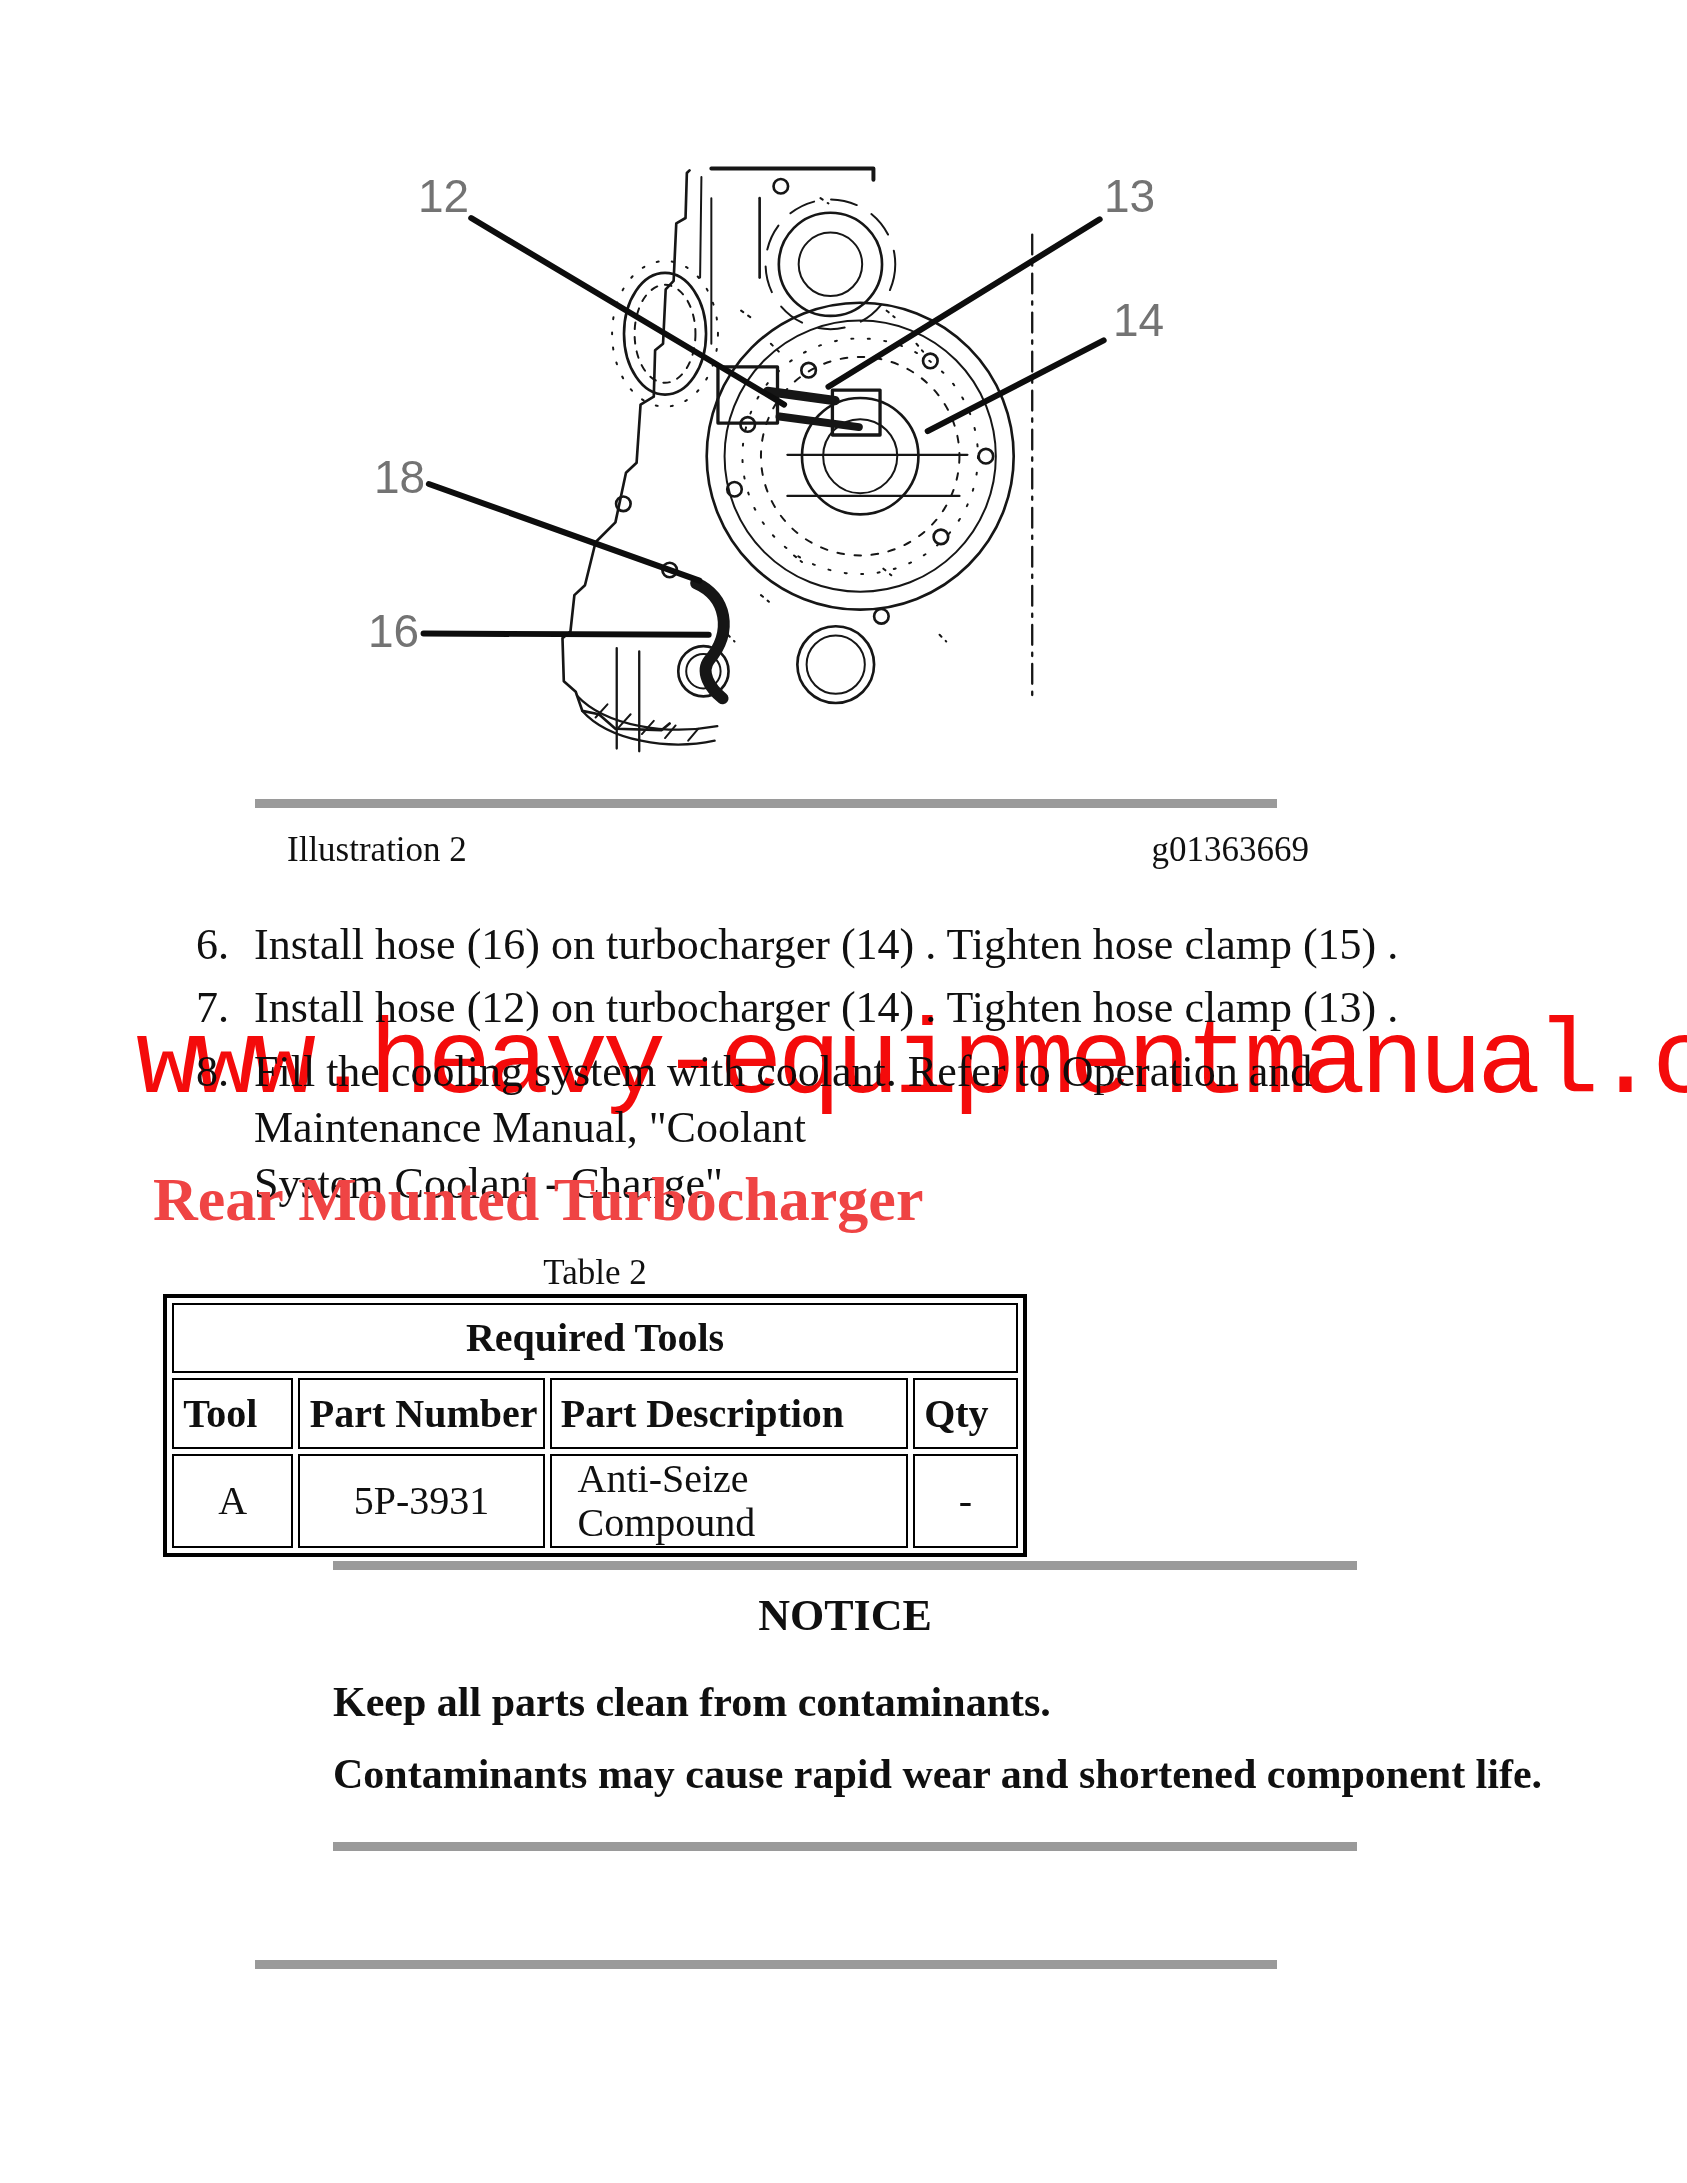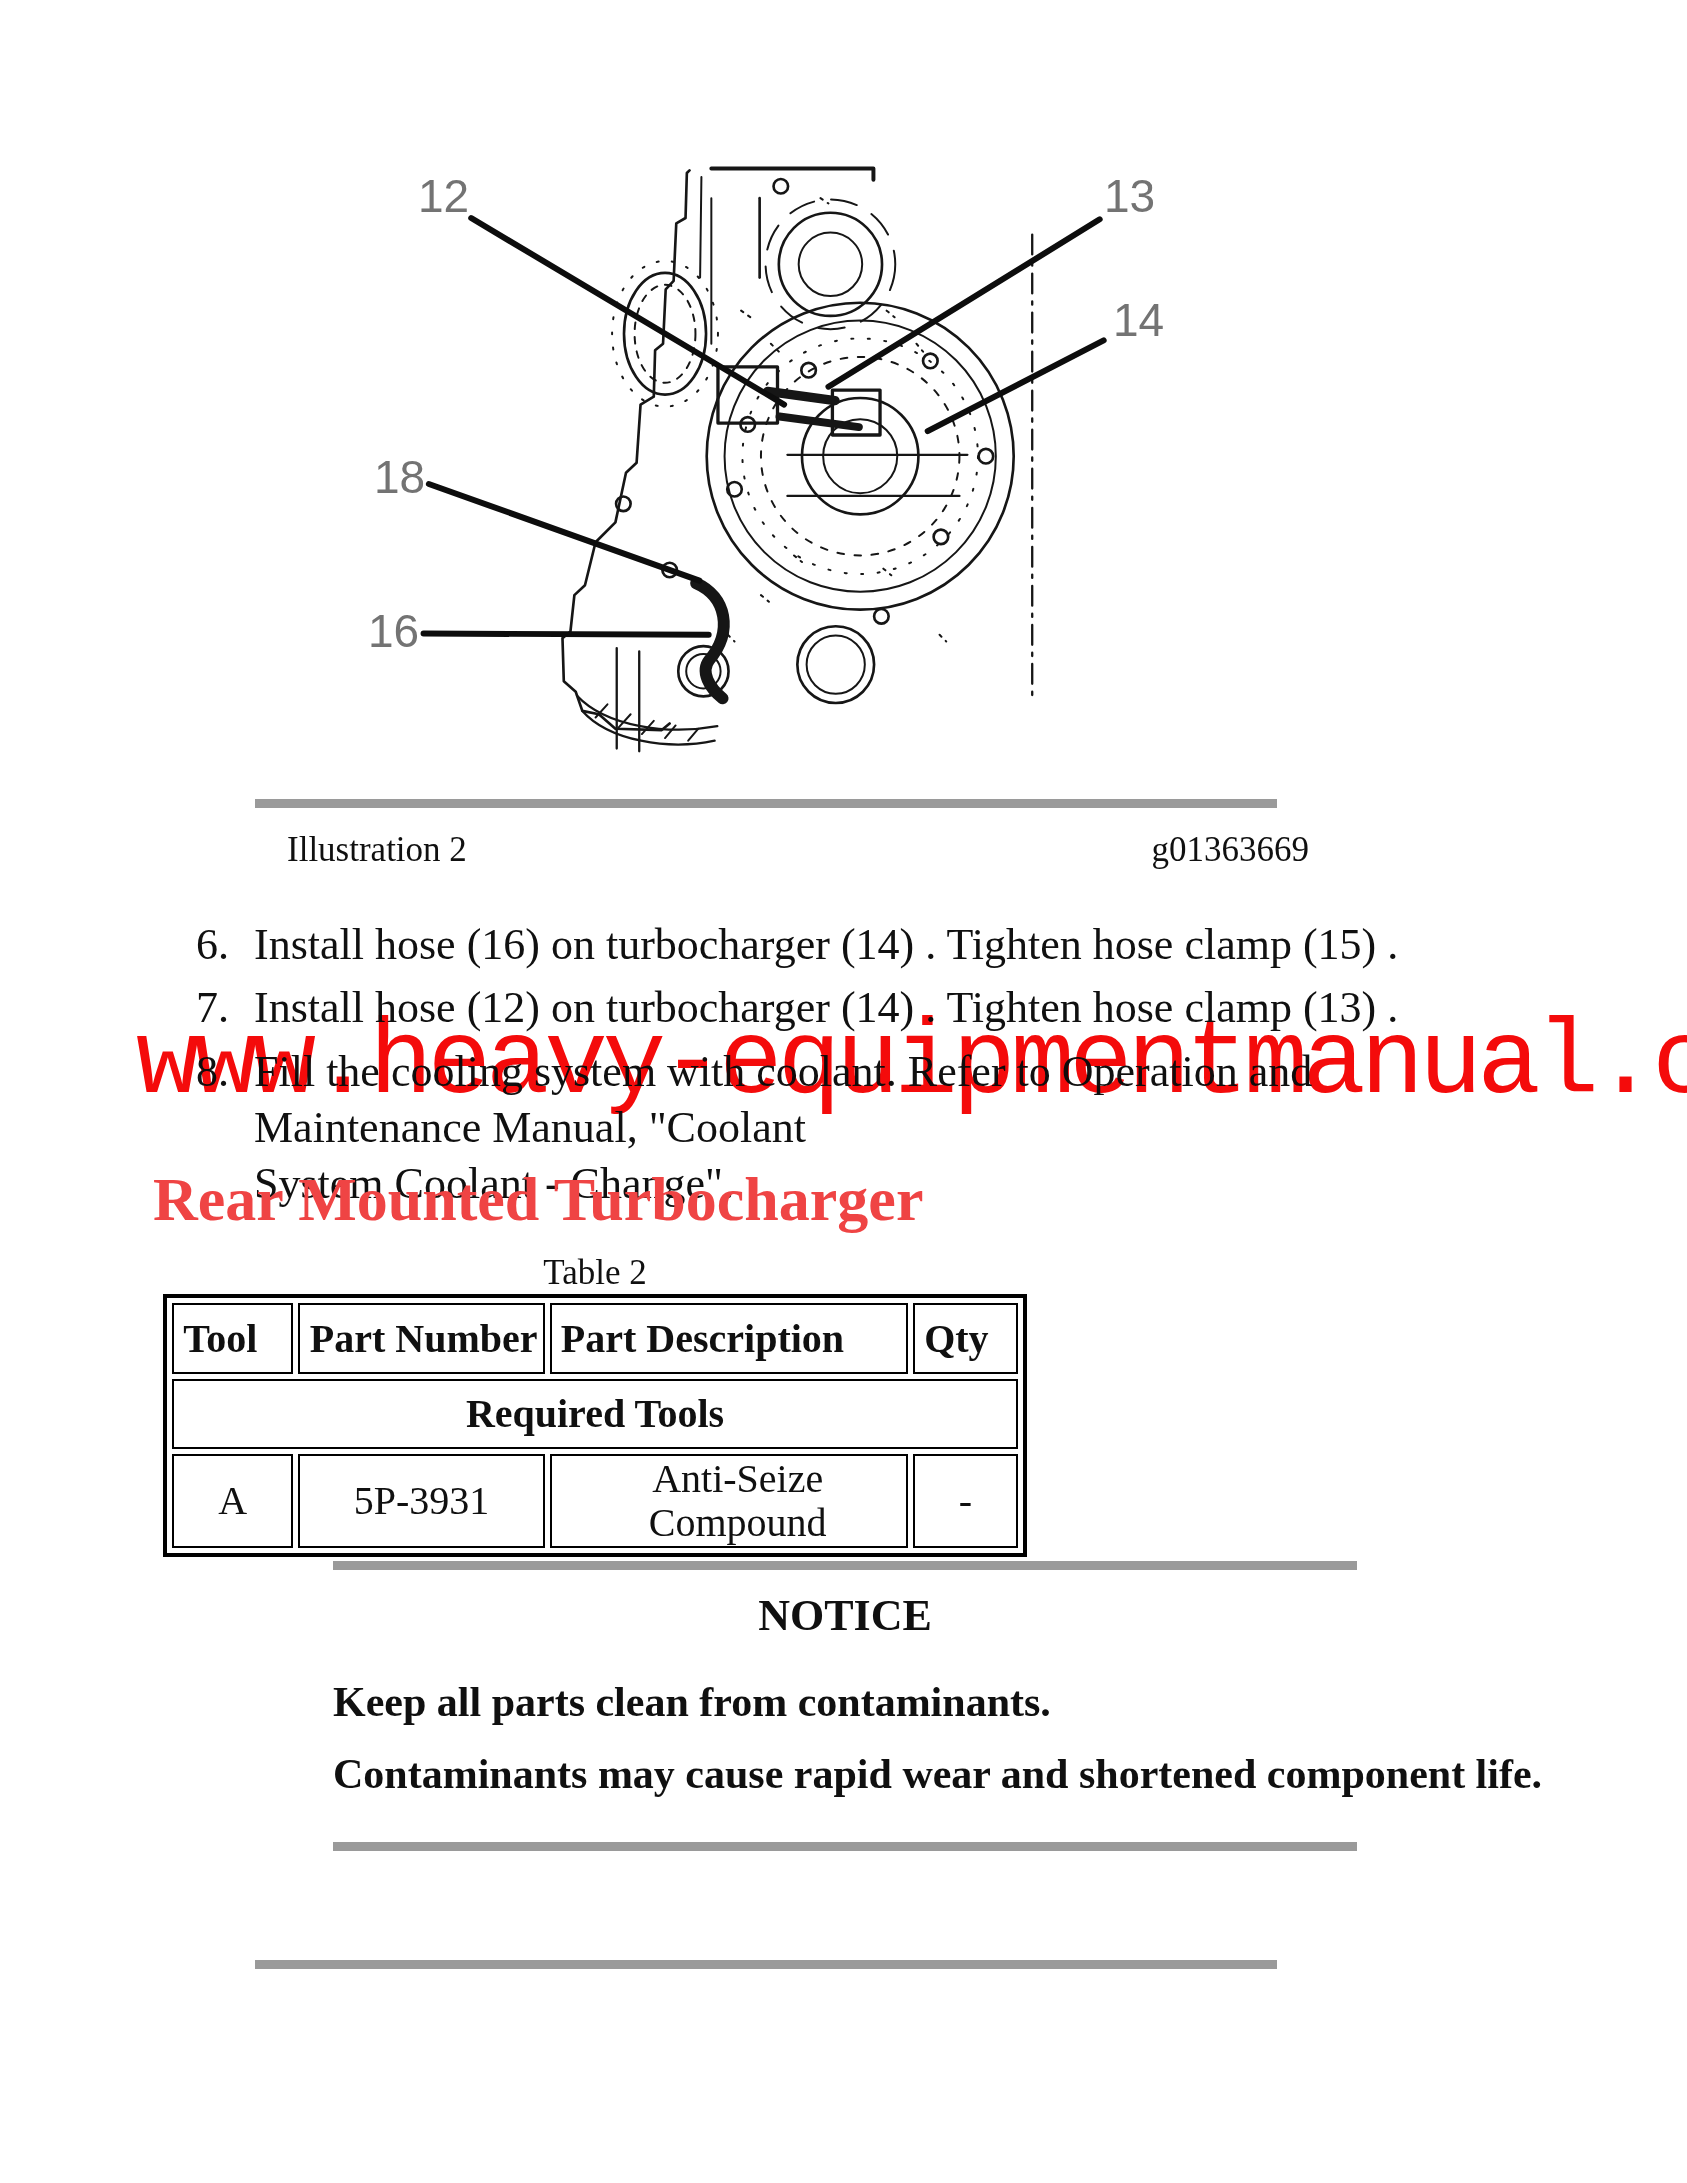--- a/index.html
+++ b/index.html
@@ -27,21 +27,21 @@
   
   .tbl-caption{position:absolute;left:163px;top:1254px;width:864px;text-align:center;
                font-size:35px;line-height:37px;}
   table.req{position:absolute;left:163px;top:1294px;width:864px;
             border:4px solid #000;border-collapse:separate;border-spacing:5.3px;table-layout:fixed;}
   table.req td{border:2.6px solid #000;vertical-align:middle;font-size:40px;line-height:44px;}
   td.t-title{font-weight:bold;text-align:center;height:64px;font-size:41px;}
   td.t-head{font-weight:bold;text-align:left;padding-left:9.3px;height:65px;font-size:41px;}
   td.t-cell{height:56px;}
   .ta-c{text-align:center;}
-  .ta-l{text-align:center;padding-left:19px;}
+  .ta-l{text-align:left;padding-left:26px;}
   
   .notice-title{position:absolute;left:333px;top:1593px;width:1024px;text-align:center;
                 font-weight:bold;font-size:44px;line-height:46px;}
   .notice-line{position:absolute;left:333px;font-weight:bold;font-size:42px;line-height:46px;}
 </style>
 </head>
 <body>
 
 <svg class="fig-svg" viewBox="550 235 1250 920" xmlns="http://www.w3.org/2000/svg">
   <g stroke="#161616" fill="none" stroke-width="4" stroke-linecap="round" stroke-linejoin="round">
@@ -147,27 +147,27 @@
 
 <table class="req">
   <colgroup>
       <col style="width:119px">
       <col style="width:241px">
       <col style="width:351px">
       <col style="width:103px">
     </colgroup>
   <tbody>
     <tr>
+      <td class="t-title" colspan="4">Required Tools</td>
+    </tr>
+    <tr>
       <td class="t-head">Tool</td>
       <td class="t-head">Part Number</td>
       <td class="t-head">Part Description</td>
       <td class="t-head">Qty</td>
-    </tr>
-    <tr>
-      <td class="t-title" colspan="4">Required Tools</td>
     </tr>
     <tr>
       <td class="t-cell ta-c">A</td>
       <td class="t-cell ta-c">5P-3931</td>
       <td class="t-cell ta-l">Anti-Seize Compound</td>
       <td class="t-cell ta-c">-</td>
     </tr>
   </tbody>
 </table>
 

